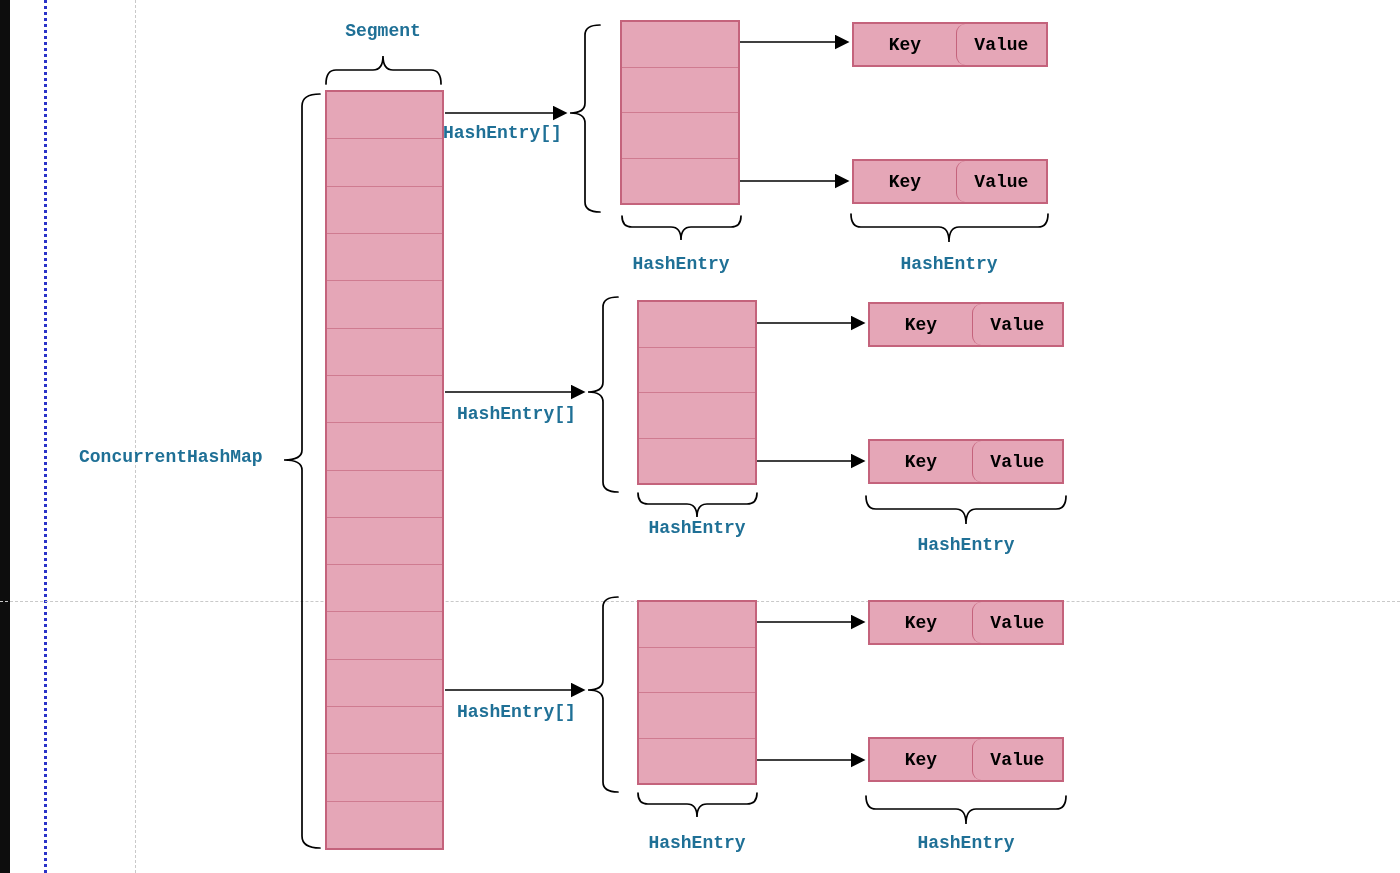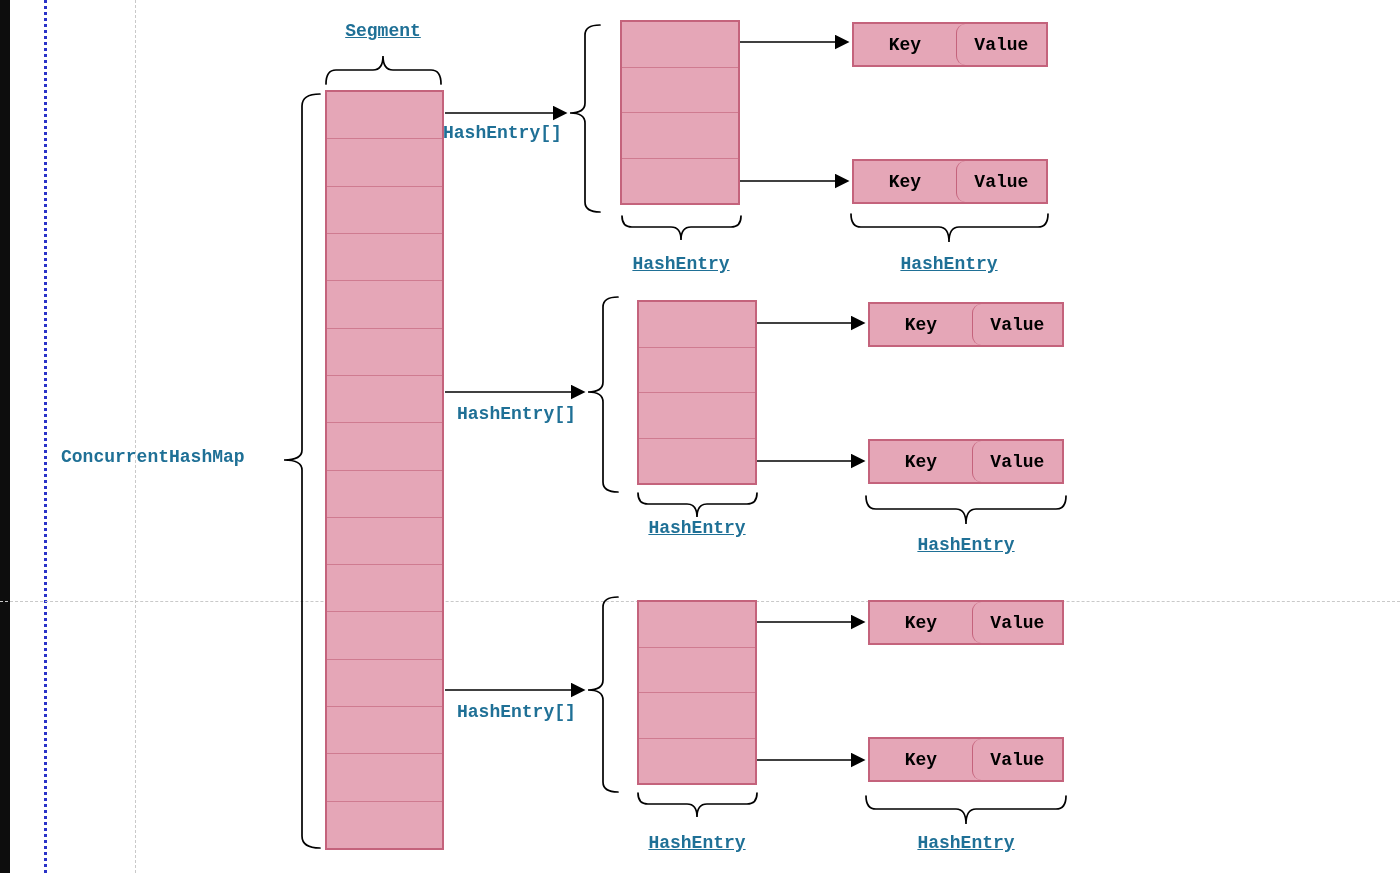--- a/index.html
+++ b/index.html
@@ -59,21 +59,21 @@
 
   
   .label {
     position: absolute;
     z-index: 3;
     font-size: 18px;
     font-weight: bold;
     color: #1f7096;
     white-space: nowrap;
   }
-  .label.centered { transform: translateX(-50%); text-decoration: underline; }
+  .label.centered { transform: translateX(-50%); }
 </style>
 </head>
 <body>
 
 <div class="canvas">
 
   <div class="guide black-bar"></div>
   <div class="guide blue-dotted"></div>
   <div class="guide gray-vertical"></div>
   <div class="guide gray-horizontal"></div>
@@ -129,21 +129,21 @@
       <div class="cell"></div>
       <div class="cell"></div>
       <div class="cell"></div>
       <div class="cell"></div>
       <div class="cell"></div>
       <div class="cell"></div>
       <div class="cell"></div>
     </div>
 
   <div class="label centered" style="left:383px; top:21px;">Segment</div>
-  <div class="label" style="left:61px; top:447px;">ConcurrentHashMap</div>
+  <div class="label" style="left:79px; top:447px;">ConcurrentHashMap</div>
 
   <div class="label" style="left:443px; top:123px;">HashEntry[]</div>
   <div class="array entry-array-1">
       <div class="cell"></div>
       <div class="cell"></div>
       <div class="cell"></div>
       <div class="cell"></div>
     </div>
   <div class="kv-box" style="left:852px; top:22px;">
     <div class="kv-key">Key</div>

